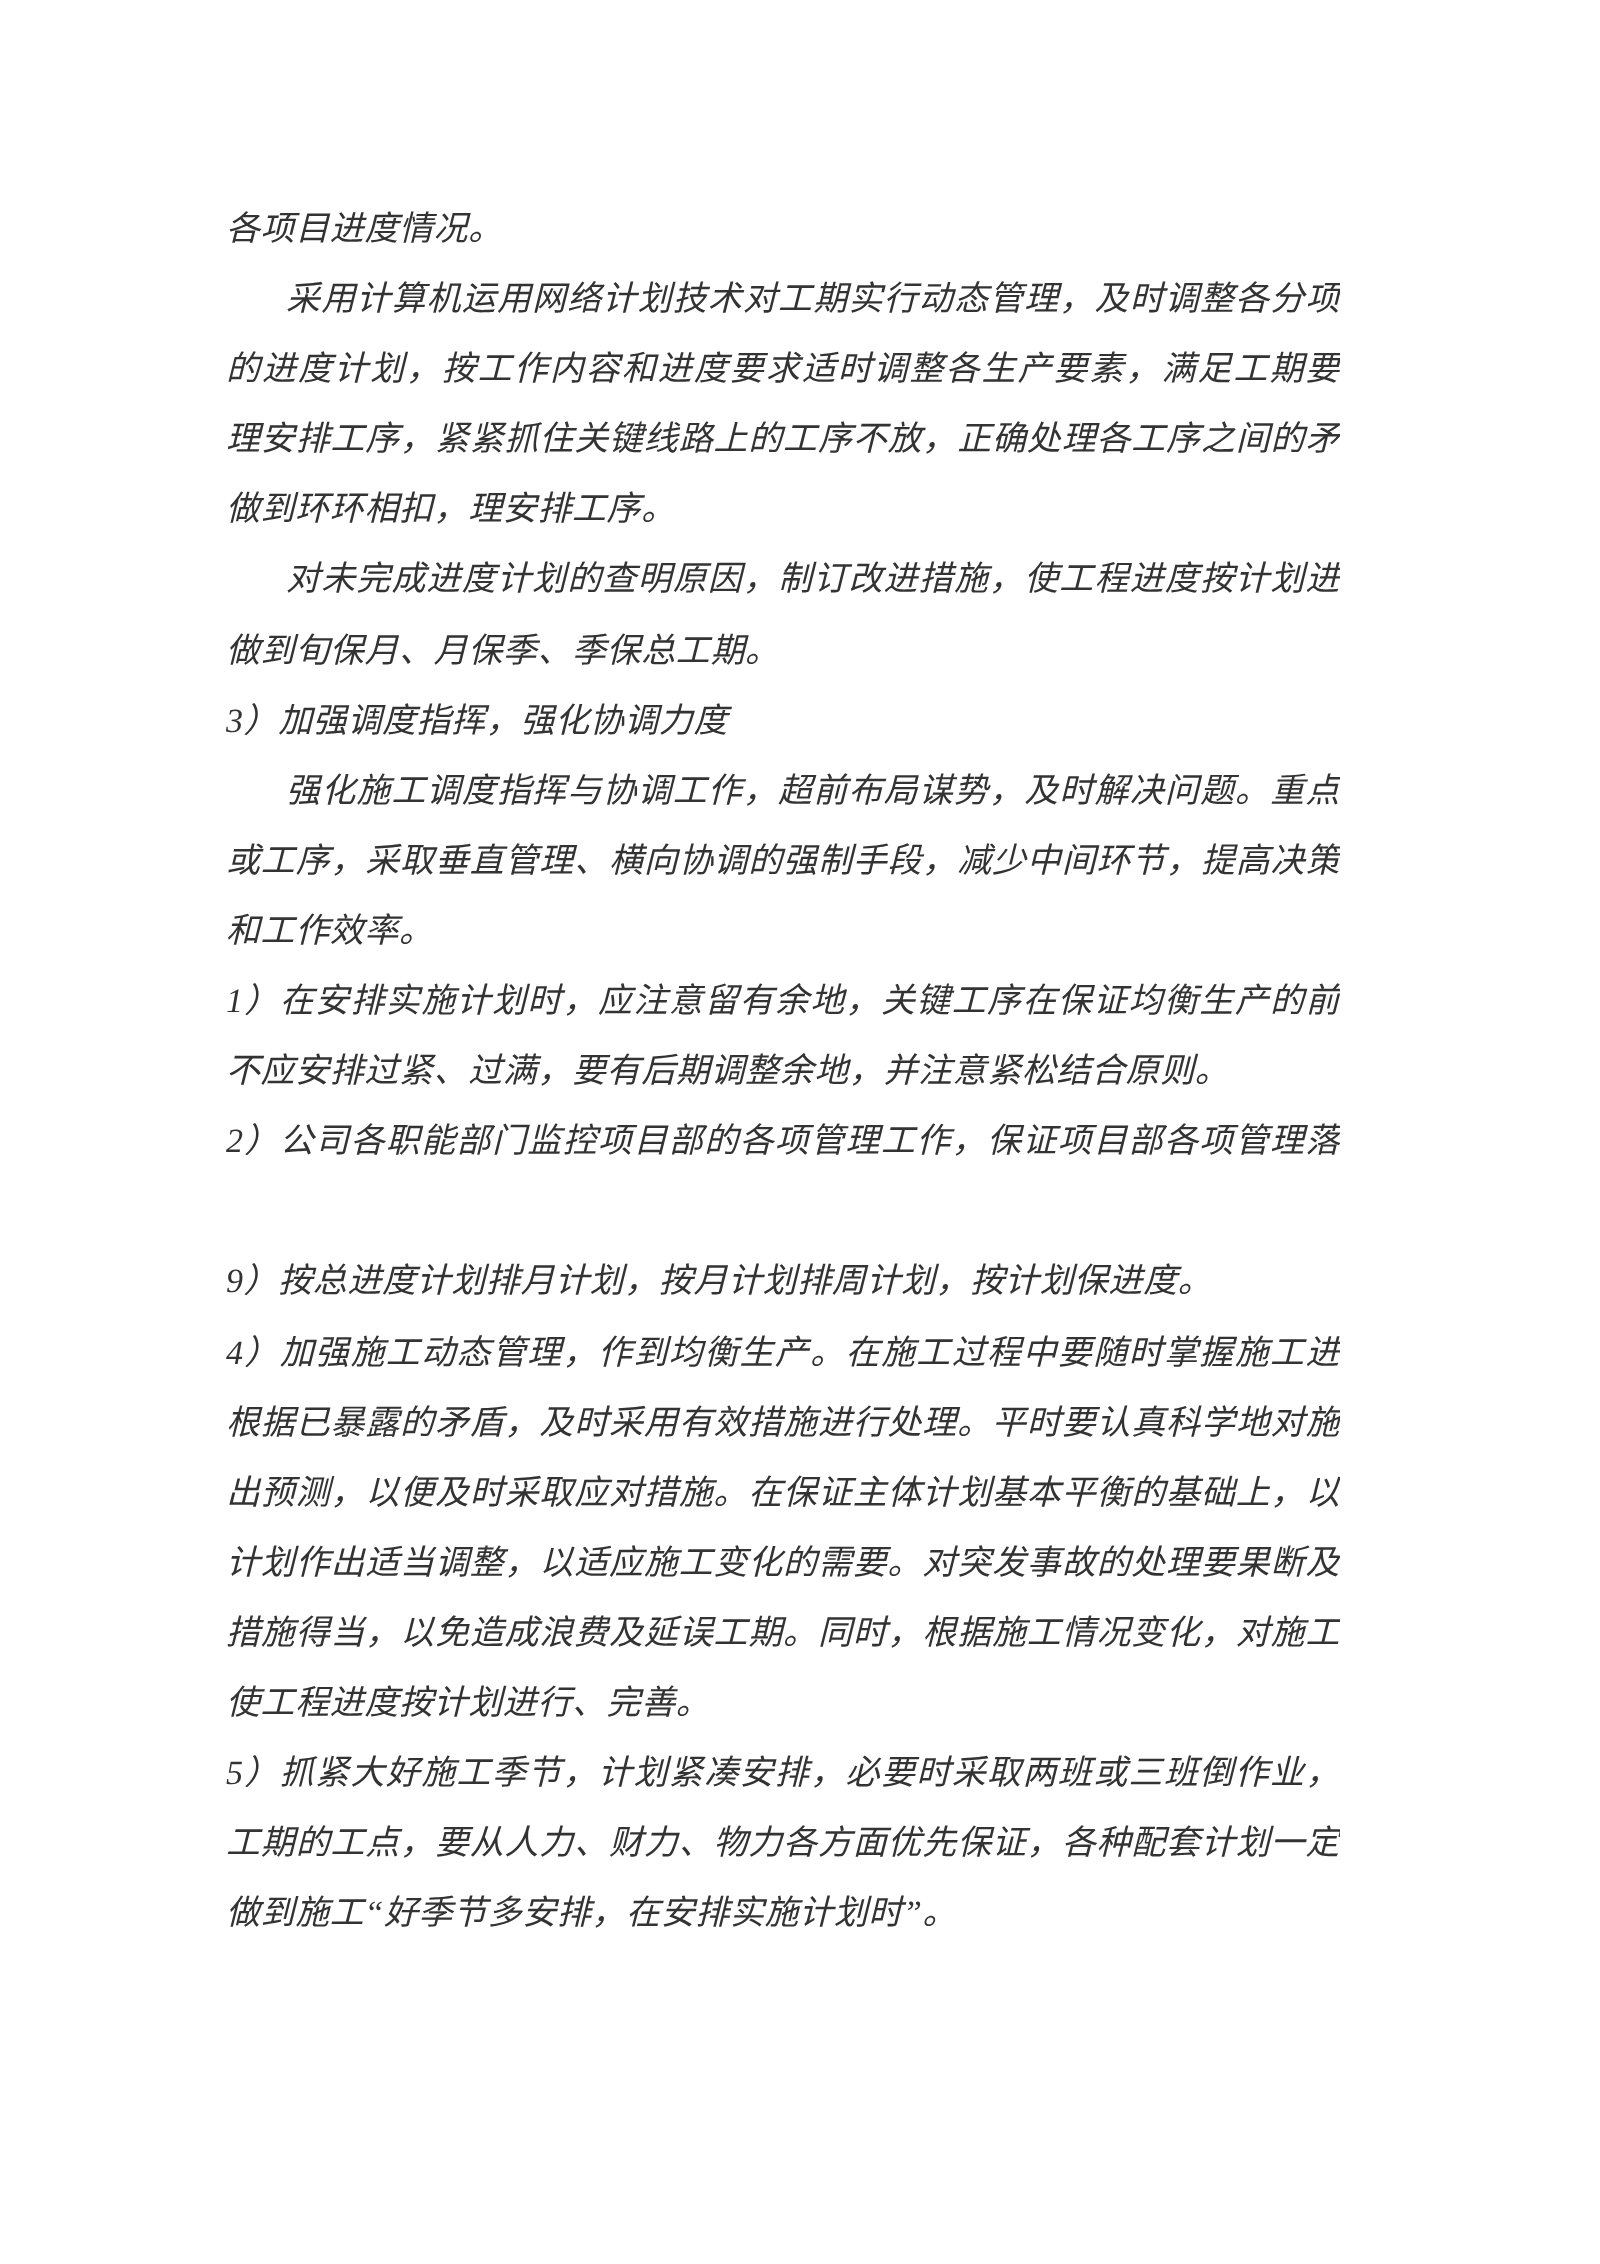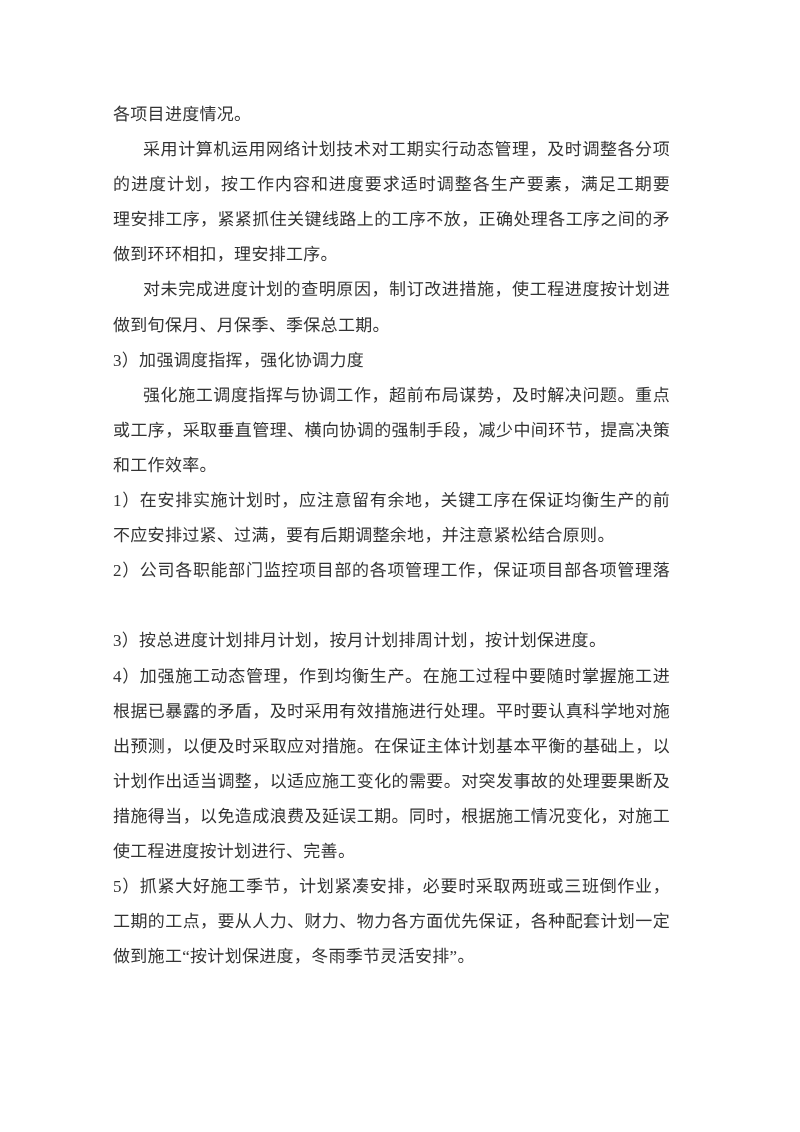--- a/index.html
+++ b/index.html
@@ -29,20 +29,21 @@
     width: 557px;
     color: #333333;
     font-size: 17px;
   }
   .line {
     height: 35.1px;
     line-height: 35.1px;
     white-space: nowrap;
     text-align: left;
     letter-spacing: 0.3px;
+    font-style: italic;
   }
   
   .line.full {
     white-space: normal;
     text-align: justify;
     text-align-last: justify;
     overflow: hidden;
   }
   .line.indent {
     padding-left: 30px;
@@ -68,24 +69,24 @@
       <div class="line full indent">对未完成进度计划的查明原因，制订改进措施，使工程进度按计划进行。</div>
       <div class="line">做到旬保月、月保季、季保总工期。</div>
       <div class="line">3）加强调度指挥，强化协调力度</div>
       <div class="line full indent">强化施工调度指挥与协调工作，超前布局谋势，及时解决问题。重点工程</div>
       <div class="line full">或工序，采取垂直管理、横向协调的强制手段，减少中间环节，提高决策速度</div>
       <div class="line">和工作效率。</div>
       <div class="line full">1）在安排实施计划时，应注意留有余地，关键工序在保证均衡生产的前提下，</div>
       <div class="line">不应安排过紧、过满，要有后期调整余地，并注意紧松结合原则。</div>
       <div class="line full">2）公司各职能部门监控项目部的各项管理工作，保证项目部各项管理落实到位。</div>
       <div class="line blank"></div>
-      <div class="line">3）按总进度计划排月计划，按月计划排周计划，按计划保进度。</div>
+      <div class="line">9）按总进度计划排月计划，按月计划排周计划，按计划保进度。</div>
       <div class="line full">4）加强施工动态管理，作到均衡生产。在施工过程中要随时掌握施工进度情况，</div>
       <div class="line full">根据已暴露的矛盾，及时采用有效措施进行处理。平时要认真科学地对施工作</div>
       <div class="line full">出预测，以便及时采取应对措施。在保证主体计划基本平衡的基础上，以原有</div>
       <div class="line full">计划作出适当调整，以适应施工变化的需要。对突发事故的处理要果断及时，</div>
       <div class="line full">措施得当，以免造成浪费及延误工期。同时，根据施工情况变化，对施工组织</div>
       <div class="line">使工程进度按计划进行、完善。</div>
       <div class="line full">5）抓紧大好施工季节，计划紧凑安排，必要时采取两班或三班倒作业，对控制</div>
       <div class="line full">工期的工点，要从人力、财力、物力各方面优先保证，各种配套计划一定落实</div>
-      <div class="line">做到施工“按计划保进度，冬雨季节灵活安排”。</div>
+      <div class="line">做到施工“好季节多安排，在安排实施计划时”。</div>
     </div>
 </div>
 
 </body></html>

